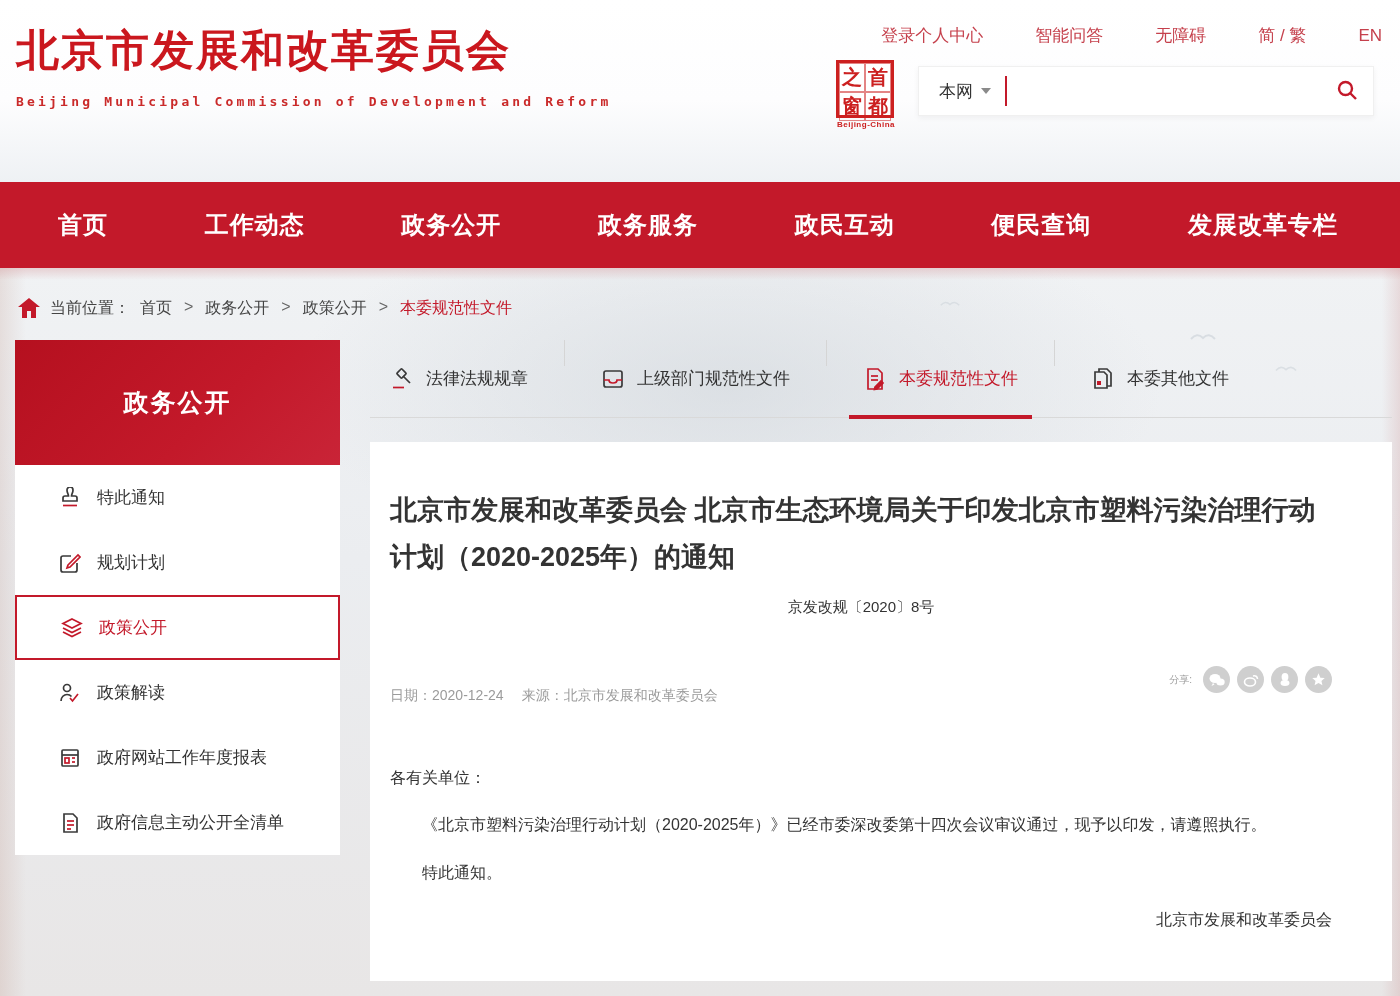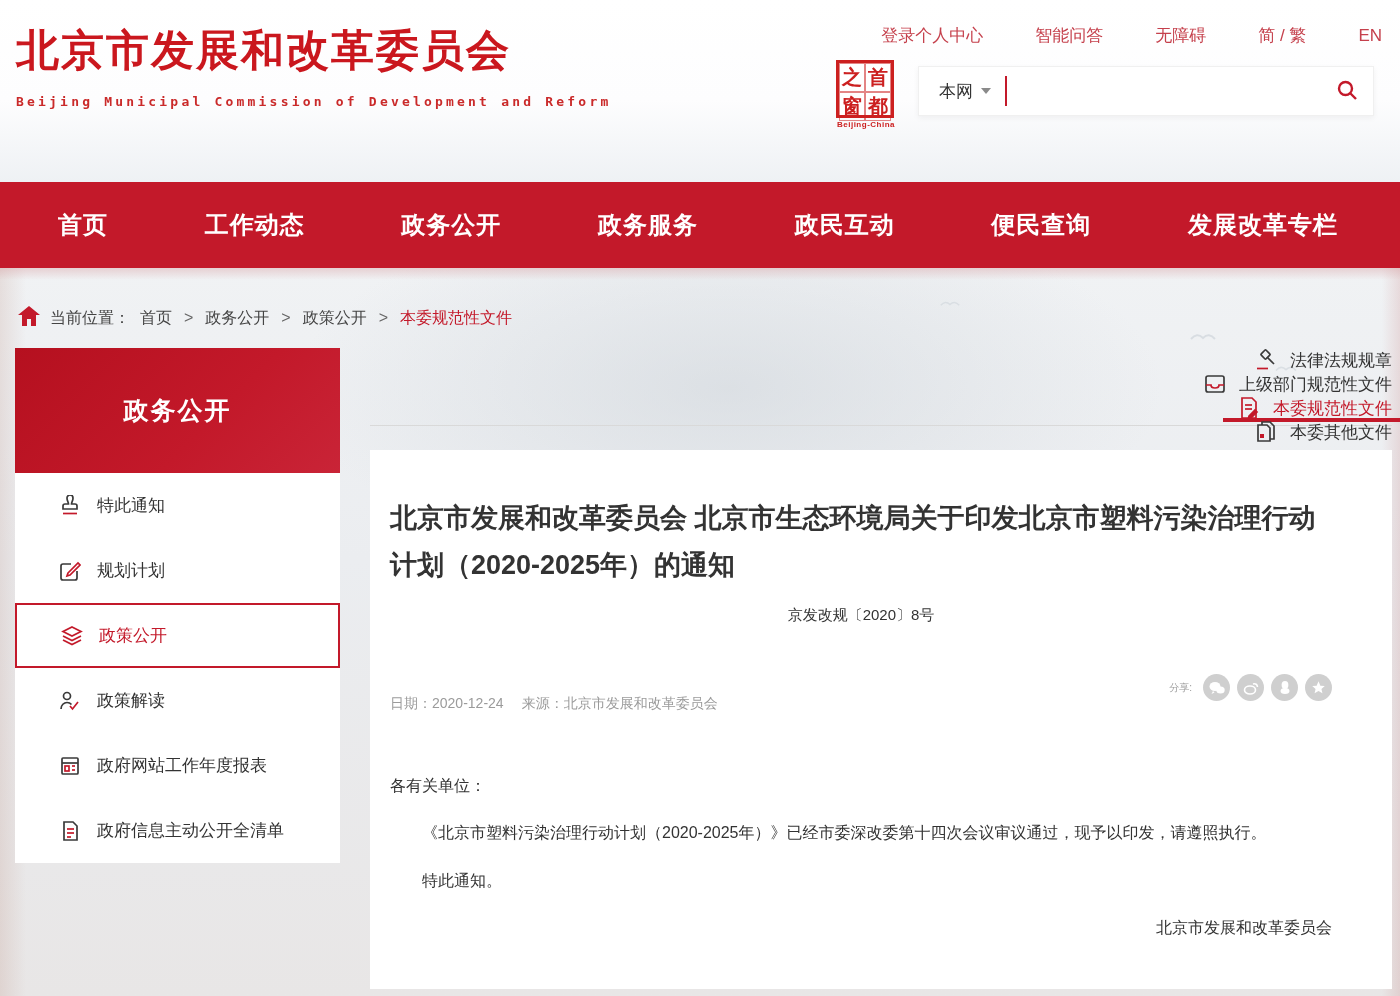--- a/index.html
+++ b/index.html
@@ -45,43 +45,43 @@
     background:
       linear-gradient(to bottom, rgba(214,153,156,.38) 0px, rgba(239,241,243,0) 12px),
       radial-gradient(620px 260px at 52% 120px, rgba(205,211,217,.55), rgba(205,211,217,0) 70%),
       linear-gradient(to right, rgba(166,100,78,.14) 0px, rgba(166,100,78,0) 26px),
       linear-gradient(to left, rgba(196,120,120,.20) 0px, rgba(196,120,120,0) 18px),
       linear-gradient(to bottom,#f0f2f4 0%,#ebedf0 40%,#e8e6e6 100%);
   }
   .bird { position:absolute; opacity:.55; }
 
   
-  .breadcrumb { display:flex; align-items:center; gap:10px; padding:38px 0 0 18px; font-size:16px; color:#444; }
+  .breadcrumb { display:flex; gap:10px; padding:30px 0 0 18px; font-size:16px; color:#444; }
   .breadcrumb .crumb { color:#444; text-decoration:none; cursor:pointer; }
   .breadcrumb .crumb.current { color:#c3192a; }
   .breadcrumb .sep { color:#666; margin:0 2px; }
 
   .columns { display:flex; margin-top:18px; }
 
   
   .sidebar { width:325px; margin-left:15px; flex-shrink:0; }
   .sidebar-title { height:125px; background:linear-gradient(135deg,#b5101f 0%,#c3192a 60%,#c92437 100%);
     color:#fff; font-size:25px; font-weight:bold; letter-spacing:2px;
     display:flex; align-items:center; justify-content:center; }
   .sidebar-list { background:#fff; }
   .side-item { display:flex; align-items:center; gap:16px; height:65px; padding-left:44px;
     background:#fff; cursor:pointer; font-size:17px; color:#333; }
   .side-item .icon { width:22px; height:22px; color:#3a3a3a; display:flex; align-items:center; justify-content:center; }
   .side-item.active { border:2px solid #c3192a; color:#c3192a; }
   .side-item.active .icon { color:#c3192a; }
 
   
   .content { flex:1; margin-left:30px; margin-right:8px; }
-  .tabbar { position:relative; display:flex; align-items:flex-end; height:78px;
-    border-bottom:1px solid #d9d9d9; padding-left:20px;flex-direction:column; }
+  .tabbar { position:relative; display:flex; align-items:flex-start; height:78px;
+    border-bottom:1px solid #d9d9d9; padding-left:20px; }
   .tab { position:relative; display:flex; align-items:center; gap:12px; height:100%;
     cursor:pointer; font-size:17px; color:#333; }
   .tab .icon { width:24px; height:24px; color:#3a3a3a; display:flex; align-items:center; justify-content:center; }
   .tab.active { color:#c3192a; }
   .tab.active .icon { color:#c3192a; }
   .tab.active::after { content:""; position:absolute; left:-14px; right:-14px; bottom:-2px;
     height:4px; background:#c3192a; }
   .tab-divider { width:1px; height:26px; background:#d5d5d5; margin:0 36px; }
 
   .card { margin-top:24px; background:#fff; min-height:506px; padding:45px 60px 40px 20px; }

